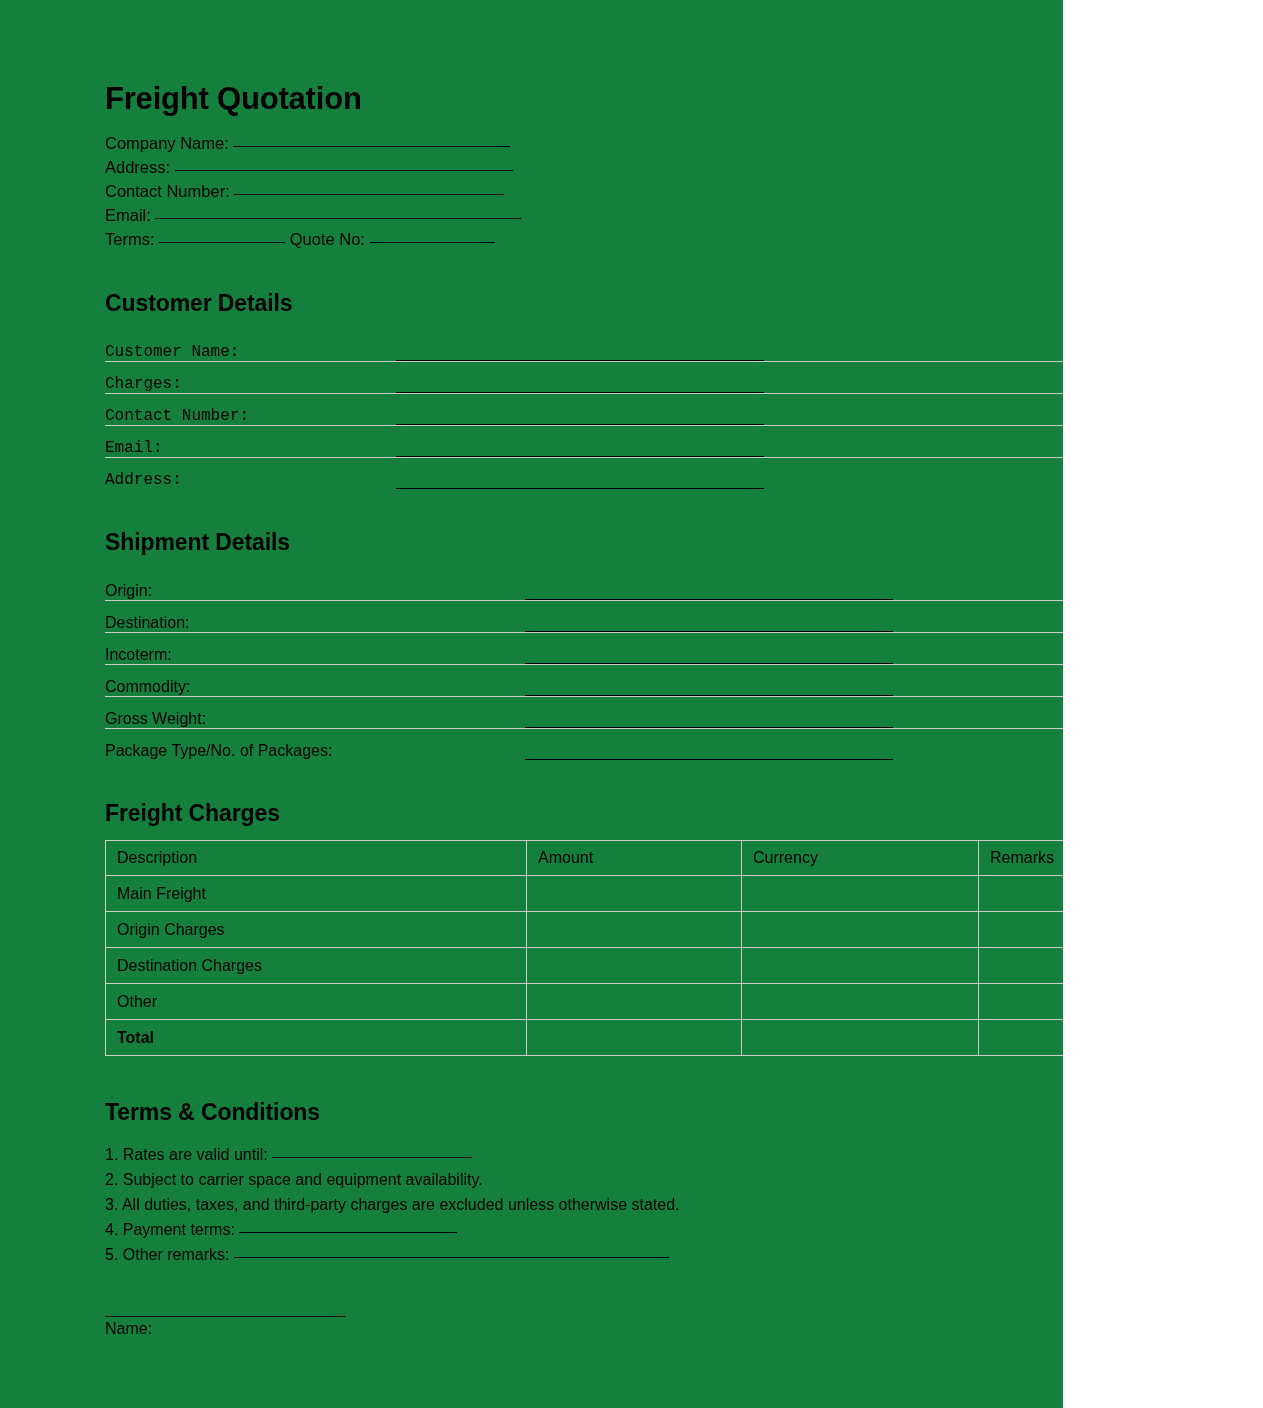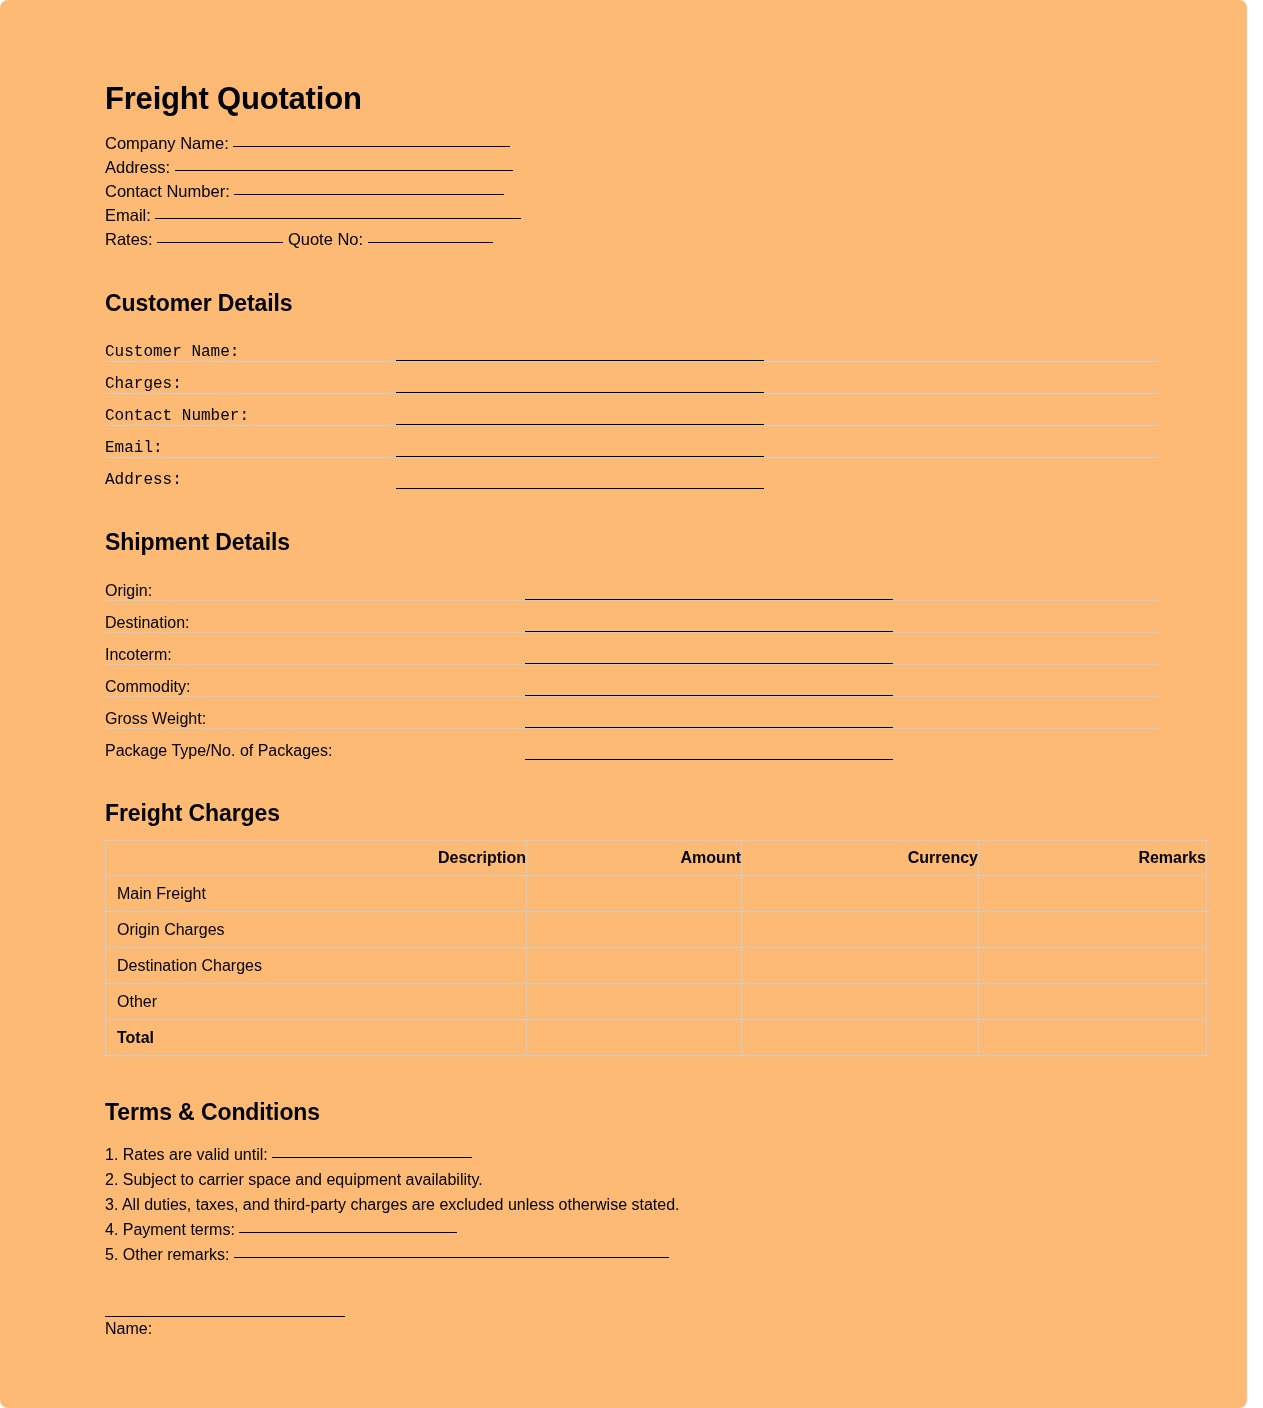--- a/index.html
+++ b/index.html
@@ -7,26 +7,25 @@
     padding: 0;
     background: #ffffff;
   }
   body {
     font-family: "Liberation Sans", sans-serif;
     color: #000000;
     -webkit-font-smoothing: antialiased;
   }
   #page {
     position: relative;
-    width: 1247px;
+    width: 1063px;
     height: 1408px;
-    background: #fdba74;
+    background: #15803d;
     overflow: hidden;
     box-sizing: border-box;
-    border-radius: 8px;
   }
   #doc {
     position: absolute;
     left: 105px;
     top: 0;
     width: 1053px;
   }
 
   
   .doc-title {
@@ -121,23 +120,22 @@
   .charges-table td {
     border: 1.5px solid #cccccc;
     font-size: 16px;
     text-align: left;
     padding: 0 0 0 11px;
     height: 35px;
     vertical-align: middle;
     font-weight: normal;
   }
   .charges-table th {
-    font-weight: bold;
+    font-weight: normal;
     height: 34px;
-    text-align: right;
   }
   .charges-table .col-desc     { width: 409px; }
   .charges-table .col-amount   { width: 203px; }
   .charges-table .col-currency { width: 225px; }
   .charges-table .col-remarks  { width: 216px; margin-left: 16px; }
   .charges-table tr.total-row td { font-weight: bold; }
 
   
   .terms-list {
     margin-top: 16px;
@@ -190,21 +188,21 @@
       </div>
       <div class="meta-line">
         <span>Contact Number:</span>
         <span class="fill fill-contact"></span>
       </div>
       <div class="meta-line">
         <span>Email:</span>
         <span class="fill fill-email"></span>
       </div>
       <div class="meta-line">
-        <span>Rates:</span>
+        <span>Terms:</span>
         <span class="fill fill-date"></span>
         <span>Quote No:</span>
         <span class="fill fill-quote"></span>
       </div>
     </div>
 
     <h2 class="section-heading sec-customer">Customer Details</h2>
 
     <table class="field-table customer">
       <tbody>

